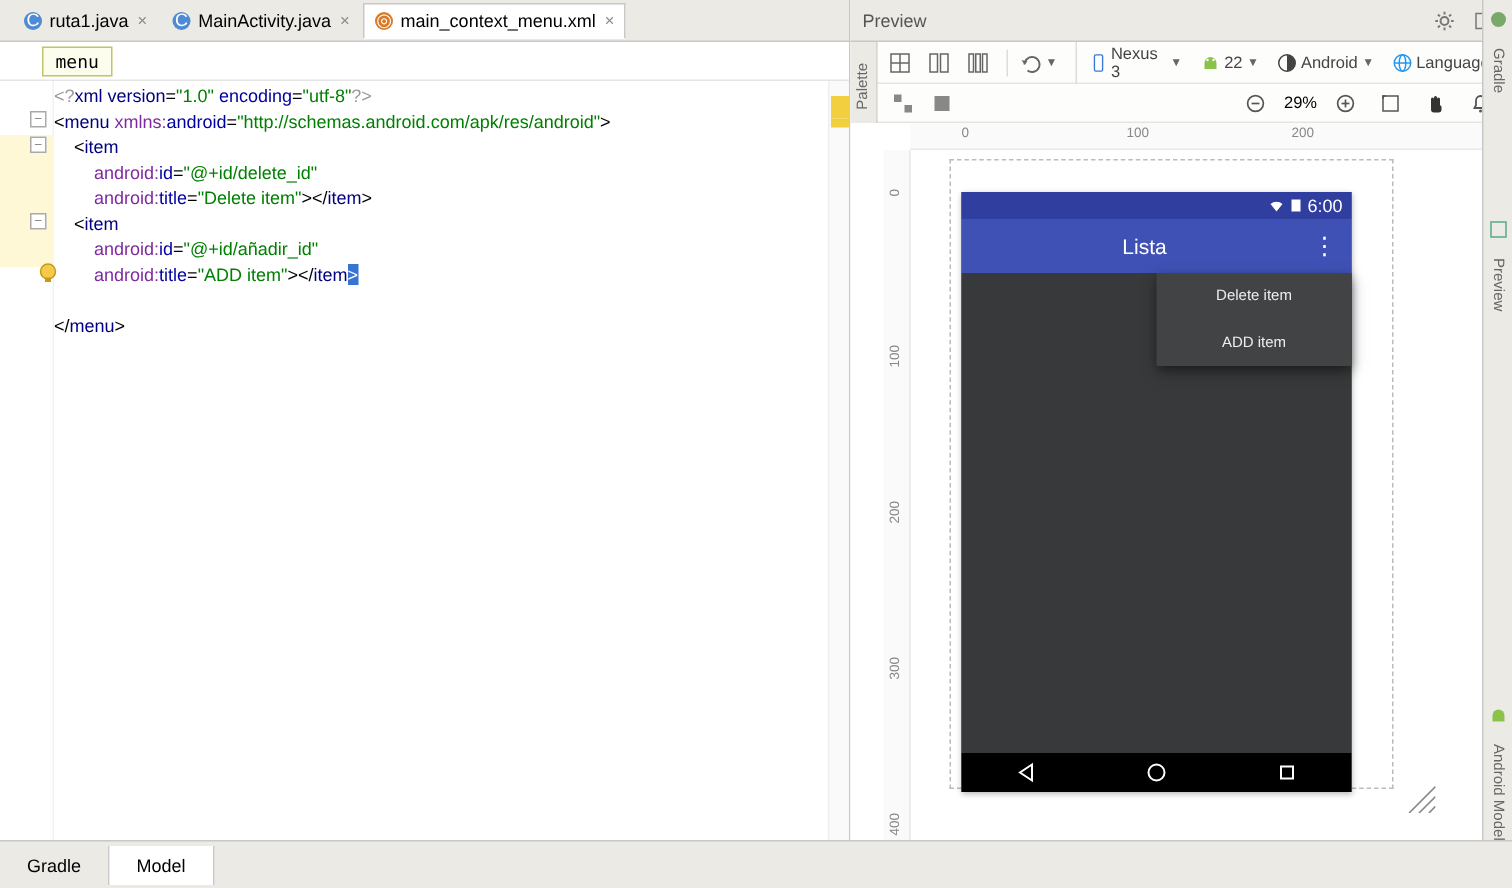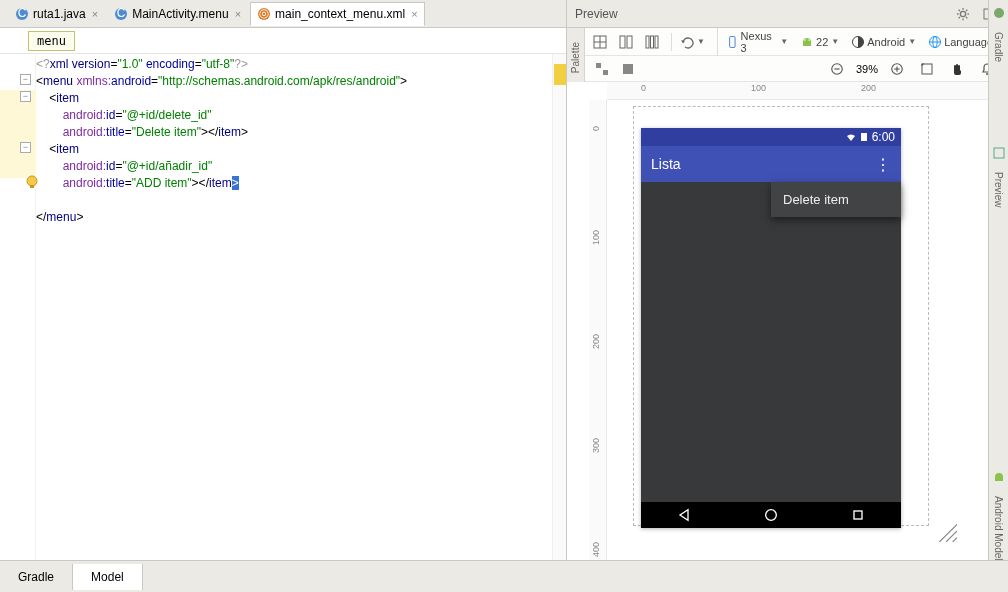--- a/index.html
+++ b/index.html
@@ -58,32 +58,32 @@
 .tbtn svg { width: 14px; height: 14px; }
 .tlabel { font-size: 11px; }
 .dd-caret { font-size: 8px; color: #666; margin-left: 1px; }
 
 .preview-canvas { flex: 1; background: #fff; position: relative; overflow: hidden; }
 .ruler-h { position: absolute; left: 40px; right: 0; top: 0; height: 18px; background: #fafafa; border-bottom: 1px solid #e8e8e8; }
 .ruler-h .tick-lab { position: absolute; top: 1px; font-size: 9px; color: #888; }
 .ruler-v { position: absolute; left: 22px; top: 18px; bottom: 0; width: 18px; background: #fafafa; border-right: 1px solid #e8e8e8; }
 .ruler-v .tick-lab { position: absolute; left: 2px; font-size: 9px; color: #888; writing-mode: vertical-rl; transform: rotate(180deg); }
 
-.device-area { position: absolute; left: 74px; top: 46px; width: 280px; }
+.device-area { position: absolute; left: 74px; top: 46px; width: 280px; text-align: center; }
 .dashed-outline { position: absolute; left: -8px; top: -22px; right: -8px; height: 420px; border: 1px dashed #bbb; }
 .device { width: 260px; height: 400px; background: #303030; position: relative; box-shadow: 0 1px 4px rgba(0,0,0,.3); }
 .statusbar { height: 18px; background: #303f9f; display: flex; justify-content: flex-end; align-items: center; color: #fff; font-size: 9px; padding-right: 6px; gap: 4px; }
 .appbar { height: 36px; background: #3f51b5; display: flex; align-items: center; color: #fff; padding: 12px 10px; }
 .appbar-title { flex: 1; font-size: 14px; font-weight: 500; }
 .appbar-menu { font-size: 16px; cursor: pointer; }
 .content-dark { position: absolute; top: 54px; left: 0; right: 0; bottom: 26px; background: #37393a; }
 .navbar { position: absolute; bottom: 0; left: 0; right: 0; height: 26px; background: #000; display: flex; justify-content: space-around; align-items: center; }
 .navbar .nb { color: #fff; width: 16px; height: 16px; display: flex; align-items: center; justify-content: center; }
 .popup-menu { position: absolute; top: 54px; right: 0; width: 130px; background: #414345; box-shadow: 0 3px 8px rgba(0,0,0,.5); }
-.popup-item { padding: 10px 12px; color: #eee; font-size: 13px; cursor: pointer; }
+.popup-item { padding: 10px 12px; color: #eee; font-size: 10px; cursor: pointer; }
 .drag-handle { position: absolute; right: -36px; bottom: -14px; width: 22px; height: 22px; }
 .drag-handle svg { width: 22px; height: 22px; }
 
 
 .side-rail { position: absolute; top: 0; bottom: 32px; width: 20px; background: #eceae4; border-left: 1px solid #c8c8c8; display: flex; flex-direction: column; align-items: center; padding-top: 6px; gap: 12px; }
 .side-rail.right { right: 0; }
 .rail-label { writing-mode: vertical-rl; font-size: 10px; color: #666; cursor: pointer; }
 .rail-icon { width: 14px; height: 14px; }
 </style>
 </head>
@@ -100,21 +100,21 @@
             <text x="7" y="10" text-anchor="middle" font-size="8" fill="#fff">C</text>
           </svg>
           <span class="tab-label">ruta1.java</span>
           <span class="close">×</span>
         </div>
         <div class="tab">
           <svg class="file-icon" viewBox="0 0 14 14">
             <circle cx="7" cy="7" r="6" fill="#4e8bd4"></circle>
             <text x="7" y="10" text-anchor="middle" font-size="8" fill="#fff">C</text>
           </svg>
-          <span class="tab-label">MainActivity.menu</span>
+          <span class="tab-label">MainActivity.java</span>
           <span class="close">×</span>
         </div>
         <div class="tab active">
           <svg class="file-icon" viewBox="0 0 14 14">
             <circle cx="7" cy="7" r="6" fill="#d97b29"></circle>
             <text x="7" y="10" text-anchor="middle" font-size="8" fill="#fff">◎</text>
           </svg>
           <span class="tab-label">main_context_menu.xml</span>
           <span class="close">×</span>
         </div>
@@ -257,21 +257,21 @@
               <rect x="2" y="2" width="10" height="10" fill="#888"></rect>
             </svg>
           </span>
       </span>
       <span class="tbtn">
           <svg viewBox="0 0 16 16">
             <circle cx="8" cy="8" r="6" fill="none" stroke="#555" stroke-width="1.3"></circle>
             <line x1="5" y1="8" x2="11" y2="8" stroke="#555" stroke-width="1.3"></line>
           </svg>
         </span>
-      <span class="tlabel">39%</span>
+      <span class="tlabel">29%</span>
       <span class="tbtn">
           <svg viewBox="0 0 16 16">
             <circle cx="8" cy="8" r="6" fill="none" stroke="#555" stroke-width="1.3"></circle>
             <line x1="5" y1="8" x2="11" y2="8" stroke="#555" stroke-width="1.3"></line>
             <line x1="8" y1="5" x2="8" y2="11" stroke="#555" stroke-width="1.3"></line>
           </svg>
         </span>
       <span class="tbtn">
           <svg viewBox="0 0 14 14">
             <rect x="2" y="2" width="10" height="10" fill="none" stroke="#555"></rect>
@@ -317,20 +317,21 @@
               </svg>
             <span>6:00</span>
           </div>
           <div class="appbar">
             <span class="appbar-title">Lista</span>
             <span class="appbar-menu">⋮</span>
           </div>
           <div class="content-dark"></div>
           <div class="popup-menu">
             <div class="popup-item">Delete item</div>
+            <div class="popup-item">ADD item</div>
           </div>
           <div class="navbar">
             <span class="nb">
                 <svg viewBox="0 0 12 12">
                   <polygon points="9,2 9,10 3,6" fill="none" stroke="#fff"></polygon>
                 </svg>
               </span>
             <span class="nb">
                 <svg viewBox="0 0 12 12">
                   <circle cx="6" cy="6" r="4" fill="none" stroke="#fff"></circle>

